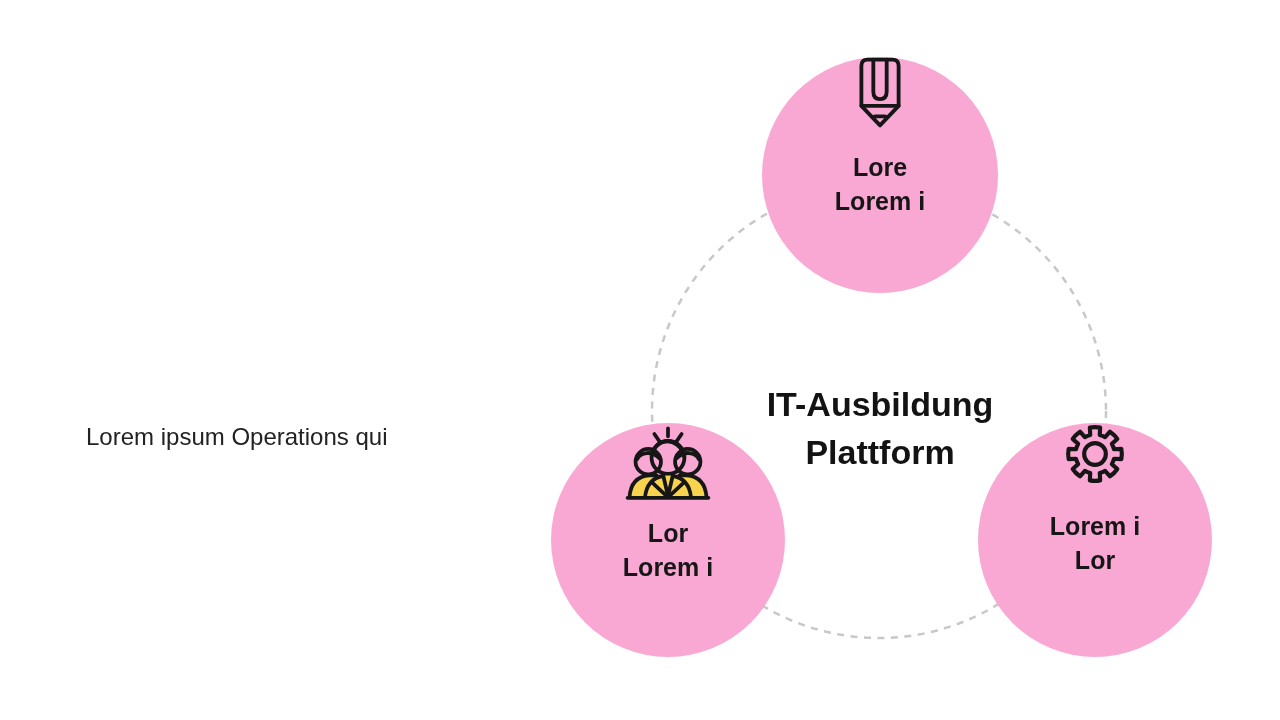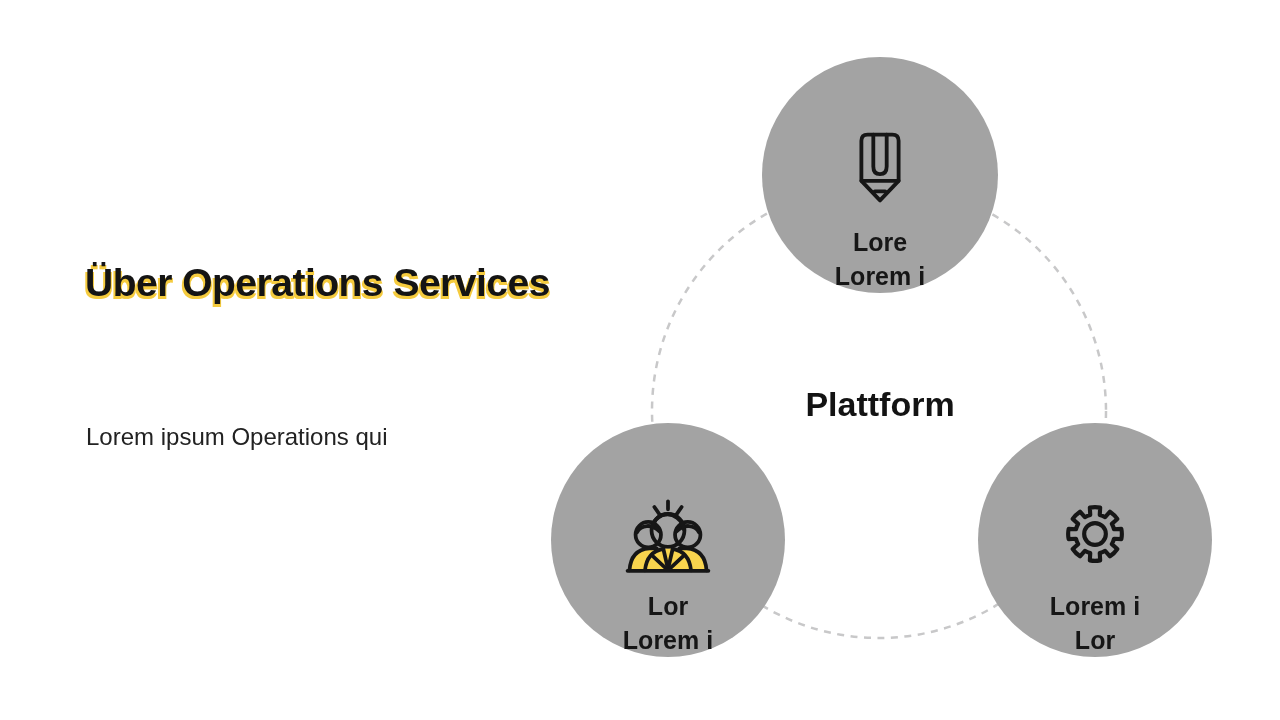--- a/index.html
+++ b/index.html
@@ -16,23 +16,23 @@
     letter-spacing:-0.5px; color:#141414; white-space:nowrap;
     text-shadow:-2px 3px 0 #F5CB3E, 1px 3px 0 #F5CB3E;
   }
   .description {
     position:absolute; left:86px; top:417px;
     font-size:24px; line-height:40px; color:#222222; white-space:nowrap;
   }
   
   .ring-svg { position:absolute; left:0; top:0; }
   .node {
-    position:absolute; border-radius:50%; background:#a3a3a3;
+    position:absolute; border-radius:50%; background:#f9a8d4;
     display:flex; flex-direction:column; align-items:center;
-    justify-content:flex-end; text-align:center;
+    justify-content:flex-start; text-align:center;
   }
   .node-top   { left:762px; top:57px;  width:236px; height:236px; }
   .node-left  { left:551px; top:423px; width:234px; height:234px; }
   .node-right { left:978px; top:423px; width:234px; height:234px; }
   .node-top .icon   { margin-bottom:22px; }
   .node-left .icon  { margin-bottom:10px; }
   .node-right .icon { margin-bottom:24px; }
   .icon { display:block; line-height:0; }
   .node-label { font-size:25px; font-weight:bold; line-height:34px; color:#161616; }
   .center-label {
@@ -42,21 +42,20 @@
   }
   svg .stroke { fill:none; stroke:#161616; stroke-width:4; stroke-linecap:round; stroke-linejoin:round; }
   svg .fillyellow { fill:#F8D44E; stroke:none; }
 </style>
 </head>
 <body>
 
 <div class="slide">
 
   <div class="title">
-    <div>Über Operations Services</div>
   </div>
   <div class="description">
     <div>Lorem ipsum Operations qui</div>
   </div>
 
   <svg class="ring-svg" width="1280" height="720">
     <circle cx="879" cy="411" r="227" fill="none" stroke="#C8C8C9" stroke-width="2.5" stroke-dasharray="7 6.5"></circle>
   </svg>
 
   <div class="node node-top">
@@ -109,16 +108,17 @@
       <svg width="62" height="62" viewBox="0 0 60 60">
         <path class="stroke" stroke-width="4.4" d="M55.5,25.0 A26,26 0 0 1 55.5,35.0 L48.4,34.6 A19,19 0 0 1 46.3,39.8 L51.6,44.5 A26,26 0 0 1 44.5,51.6 L39.8,46.3 A19,19 0 0 1 34.6,48.4 L35.0,55.5 A26,26 0 0 1 25.0,55.5 L25.4,48.4 A19,19 0 0 1 20.2,46.3 L15.5,51.6 A26,26 0 0 1 8.4,44.5 L13.7,39.8 A19,19 0 0 1 11.6,34.6 L4.5,35.0 A26,26 0 0 1 4.5,25.0 L11.6,25.4 A19,19 0 0 1 13.7,20.2 L8.4,15.5 A26,26 0 0 1 15.5,8.4 L20.2,13.7 A19,19 0 0 1 25.4,11.6 L25.0,4.5 A26,26 0 0 1 35.0,4.5 L34.6,11.6 A19,19 0 0 1 39.8,13.7 L44.5,8.4 A26,26 0 0 1 51.6,15.5 L46.3,20.2 A19,19 0 0 1 48.4,25.4 Z"></path>
         <circle class="stroke" stroke-width="4.4" cx="30" cy="30" r="10.5"></circle>
       </svg>
     </span>
     <div class="node-label">Lorem i</div>
     <div class="node-label">Lor</div>
   </div>
 
   <div class="center-label">
+    <div>IT-Ausbildung</div>
     <div>Plattform</div>
   </div>
 
 </div>
 
 </body></html>

